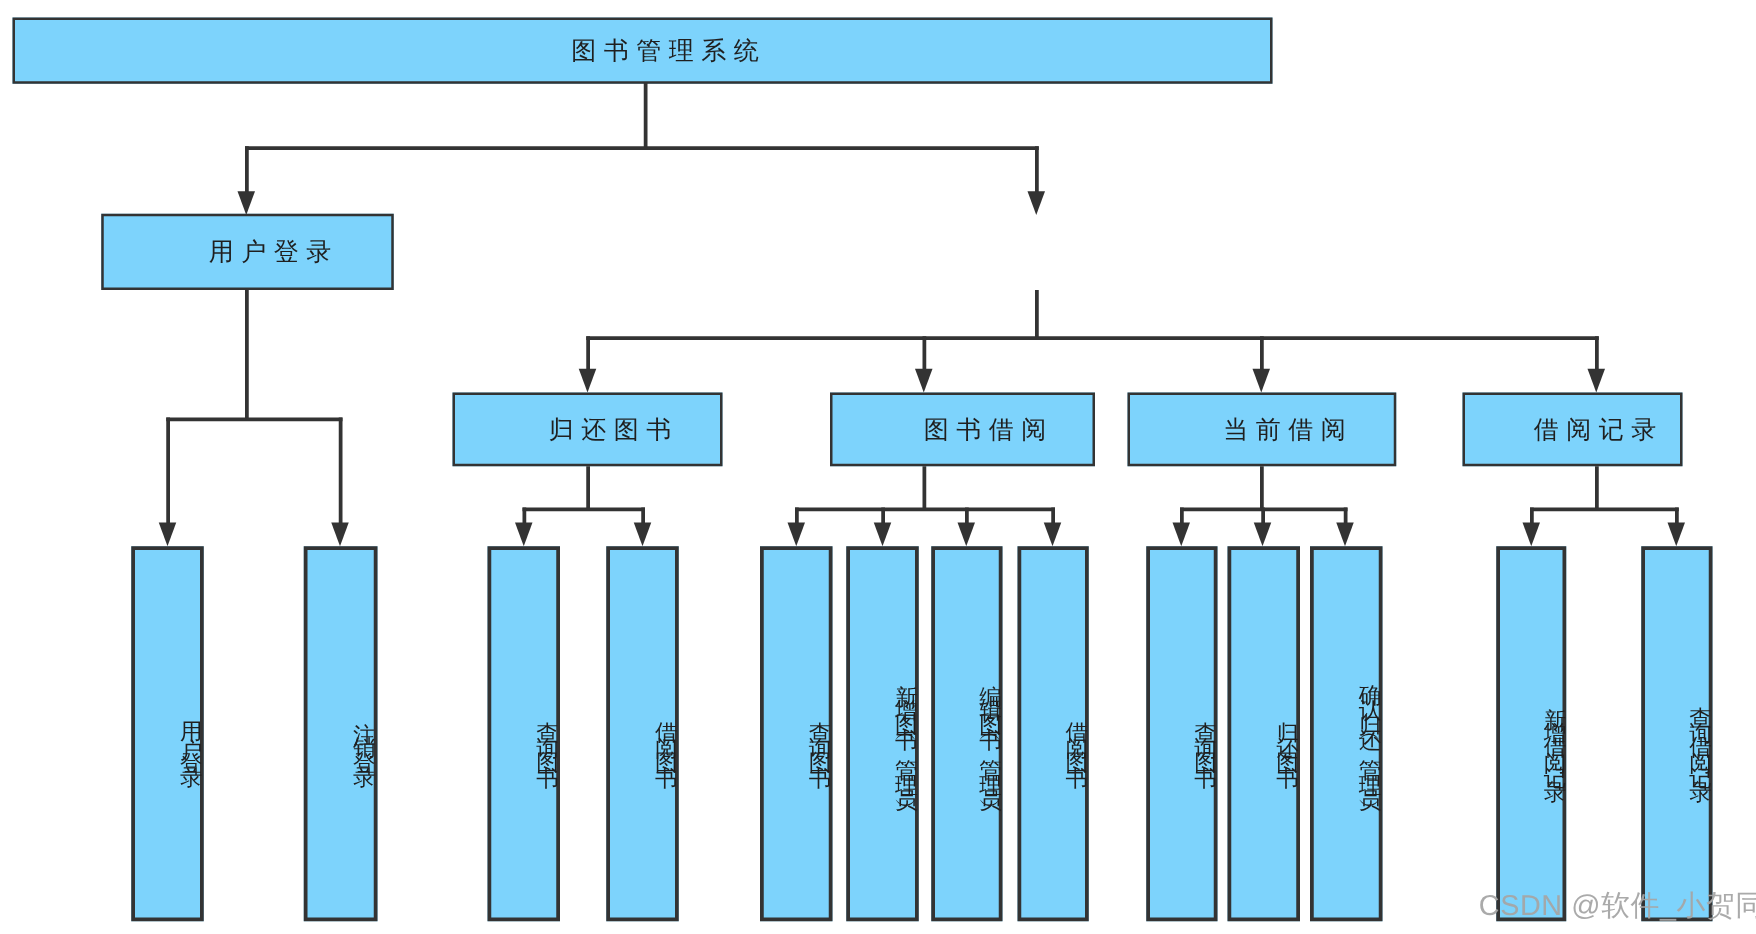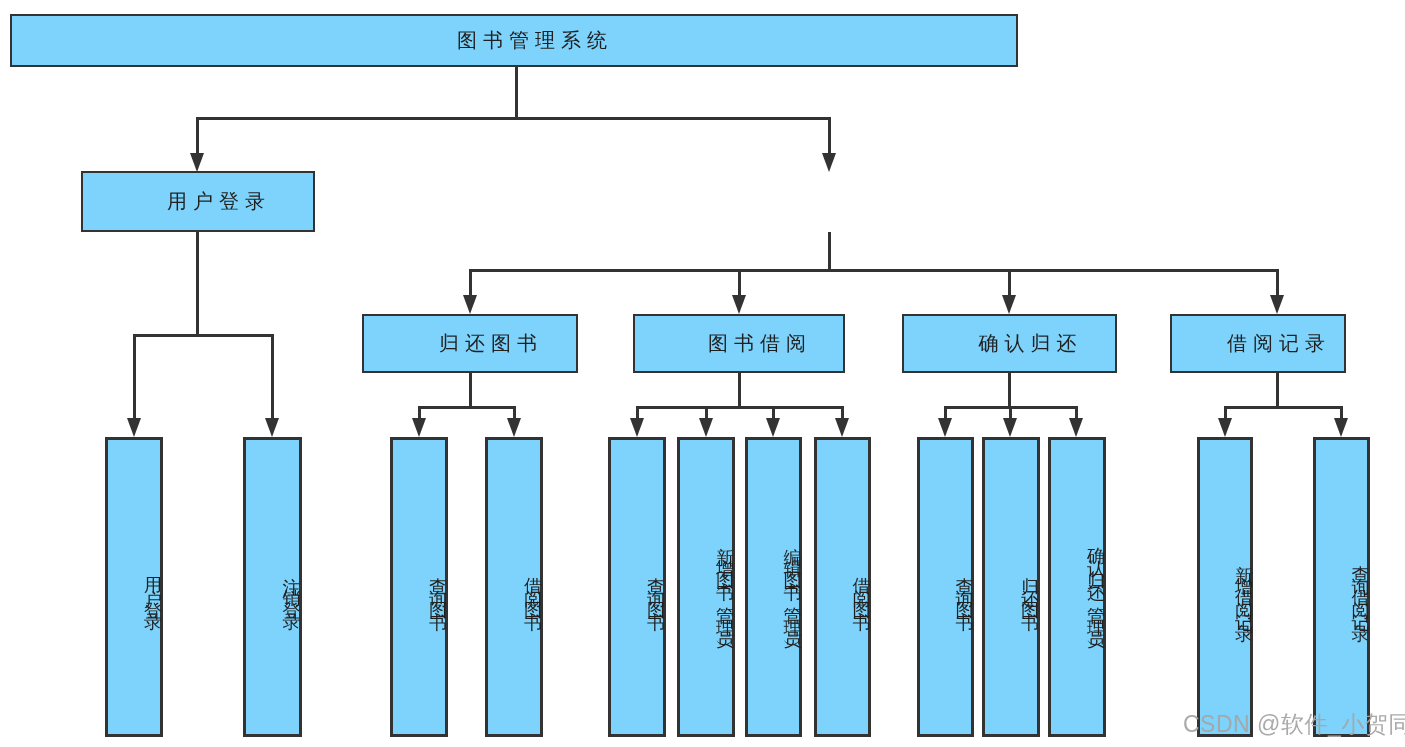--- a/index.html
+++ b/index.html
@@ -44,25 +44,25 @@
     <span>图书管理系统</span>
   </div>
 
   <div class="node h-node" style="left:81px;top:171px;width:234px;height:61px">
     <span>用户登录</span>
   </div>
 
   <div class="node h-node" style="left:362px;top:314px;width:216px;height:59px">
     <span>归还图书</span>
   </div>
-  <div class="node h-node" style="left:633px;top:314px;width:212px;height:59px">
+  <div class="node h-node" style="left:664px;top:314px;width:212px;height:59px">
     <span>图书借阅</span>
   </div>
   <div class="node h-node" style="left:902px;top:314px;width:215px;height:59px">
-    <span>确认归还</span>
+    <span>当前借阅</span>
   </div>
   <div class="node h-node" style="left:1170px;top:314px;width:176px;height:59px">
     <span>借阅记录</span>
   </div>
 
   <div class="node v-node" style="left:105px;top:437px;width:58px;height:300px">
     <span>用户登录</span>
   </div>
   <div class="node v-node" style="left:243px;top:437px;width:59px;height:300px">
     <span>注销登录</span>

